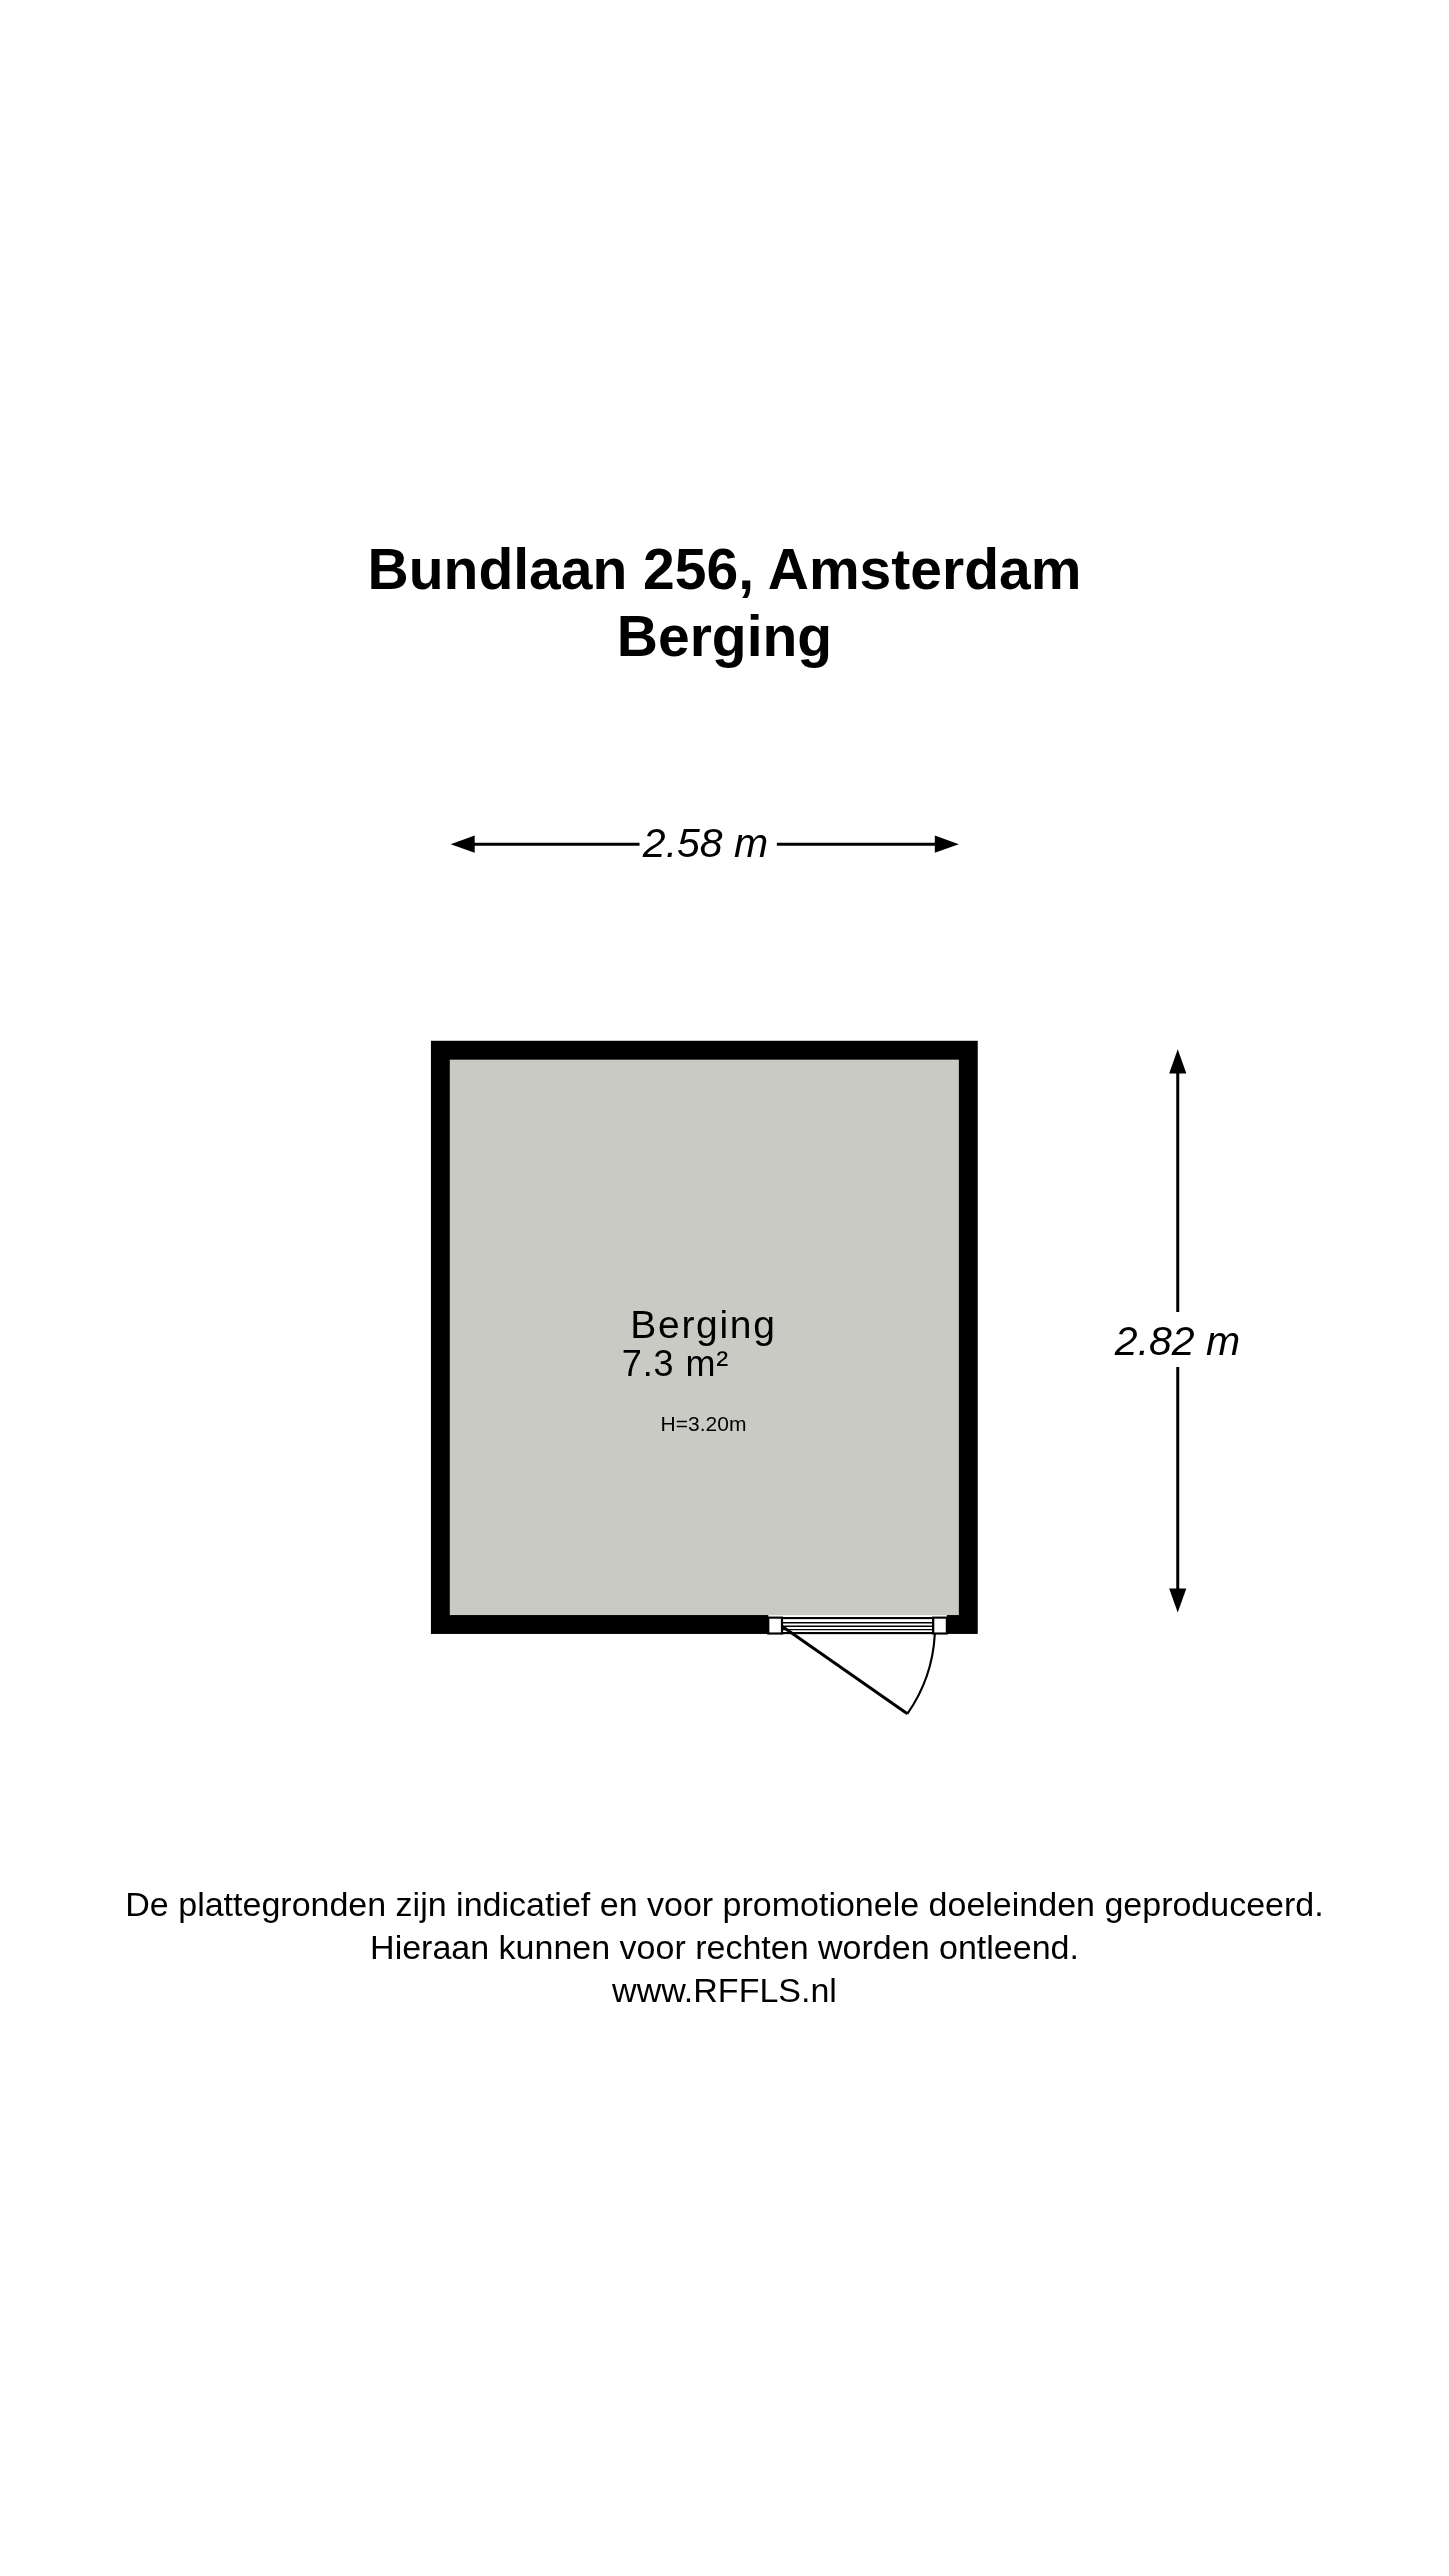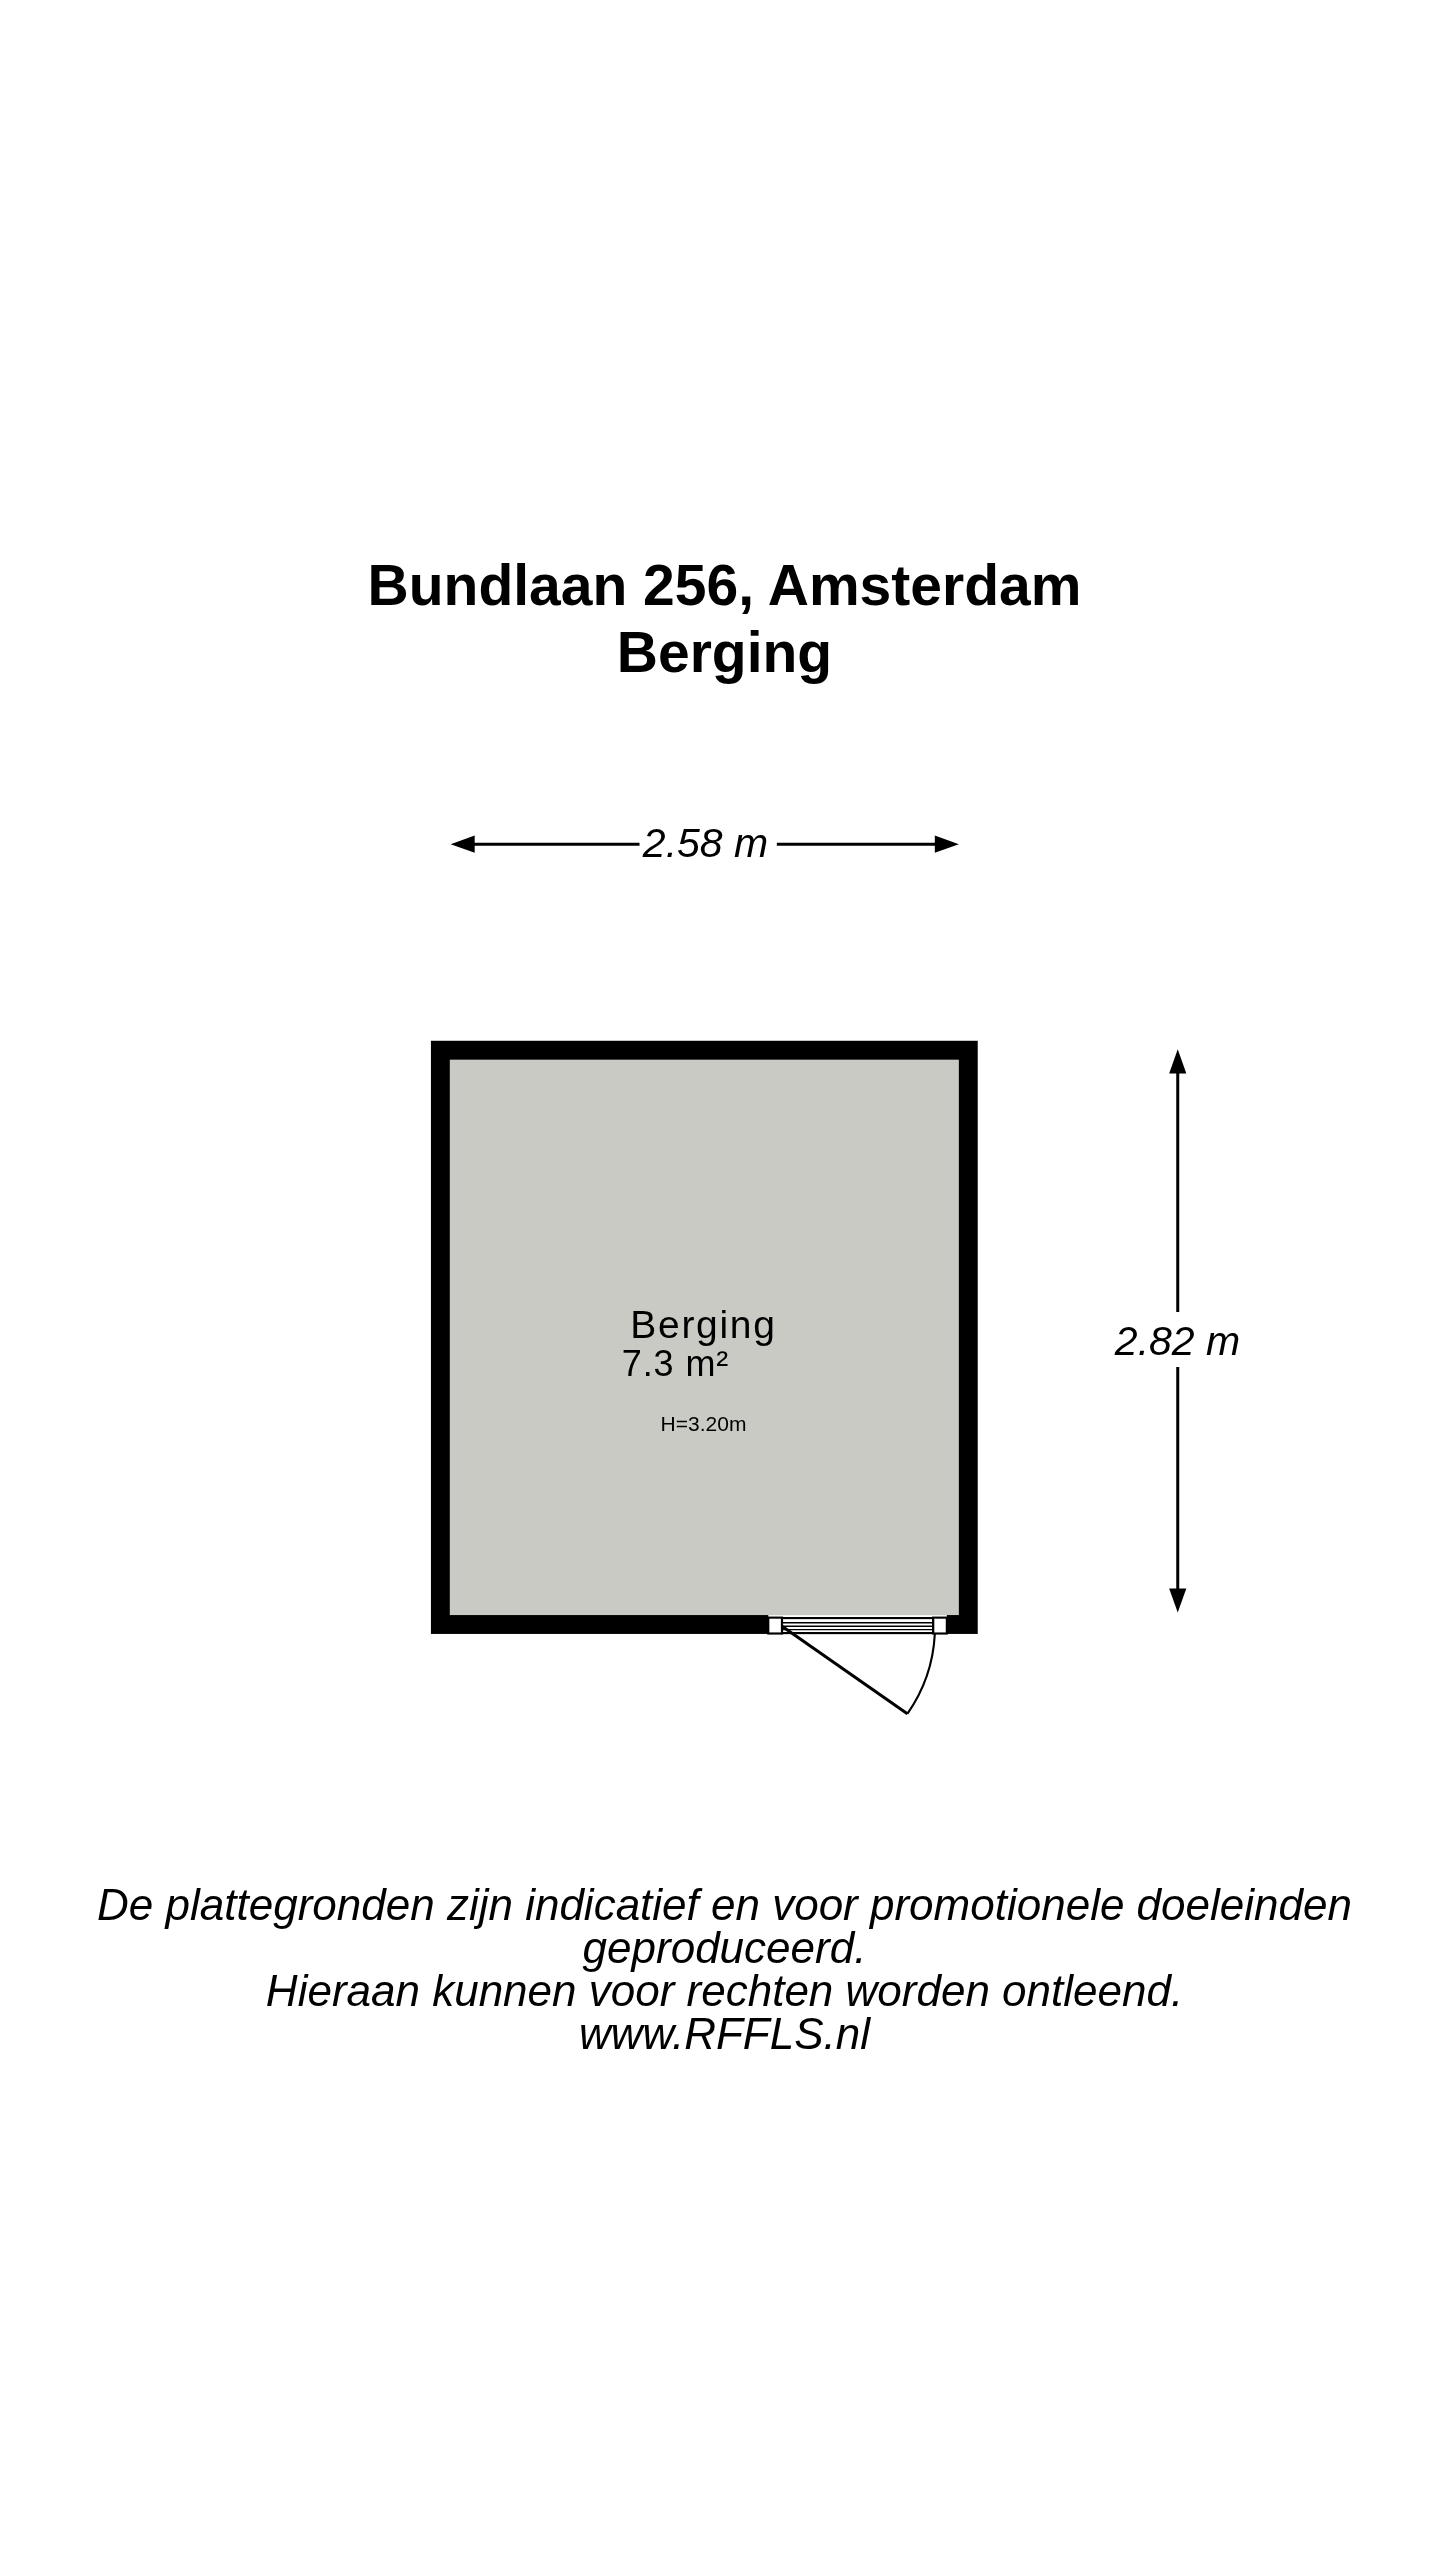--- a/index.html
+++ b/index.html
@@ -14,21 +14,21 @@
   }
   .abs { position: absolute; }
 
   #plan-svg {
     position: absolute;
     left: 0; top: 0;
     width: 1449px; height: 2576px;
   }
 
   #page-title {
-    top: 552px; left: 0; width: 1449px;
+    top: 536px; left: 0; width: 1449px;
     text-align: center;
     font-weight: bold;
     font-size: 57px;
     line-height: 67px;
     letter-spacing: 0px;
   }
 
   .dim-label {
     font-size: 41px;
     line-height: 41px;
@@ -40,23 +40,22 @@
   #height-dim-label { top: 1321px; left: 1006px; width: 343px; text-align: center; }
 
   .room-label { text-align: center; white-space: nowrap; }
   #room-name-label   { top: 1303px; left: 532px; width: 343px; font-size: 39px; letter-spacing: 1.7px; }
   #room-area-label   { top: 1343px; left: 504px; width: 343px; font-size: 36px; letter-spacing: 0.9px; }
   #room-height-label { top: 1412px; left: 532px; width: 343px; font-size: 21px; }
 
   #footer {
     top: 1883px; left: 0; width: 1449px;
     text-align: center;
-    font-size: 44px;
+    font-size: 34px;
     line-height: 43px;
-    font-style: italic;
   }
 </style>
 </head>
 <body>
 
 <svg id="plan-svg" viewBox="0 0 1688 3000" xmlns="http://www.w3.org/2000/svg">
 
   <rect x="502" y="1212" width="637" height="691" fill="#000000"></rect>
 
   <rect x="524" y="1234" width="593" height="647" fill="#c9cac3"></rect>

